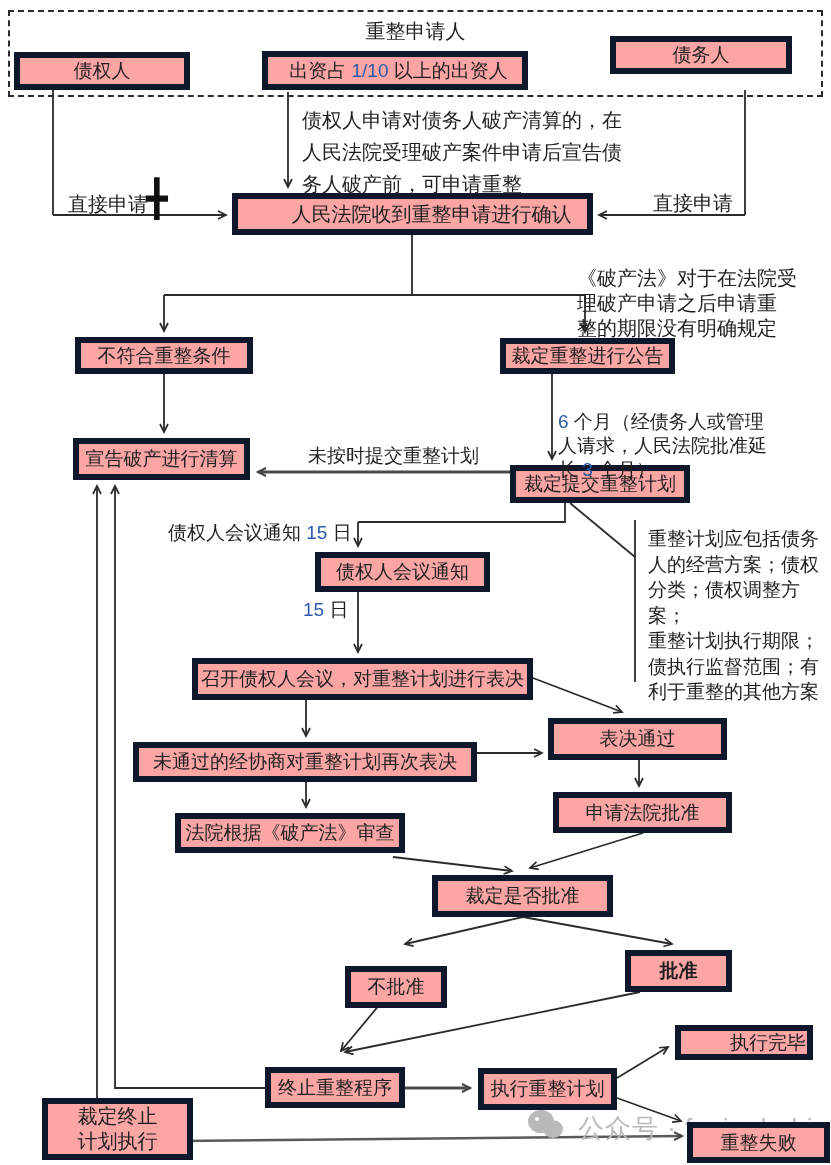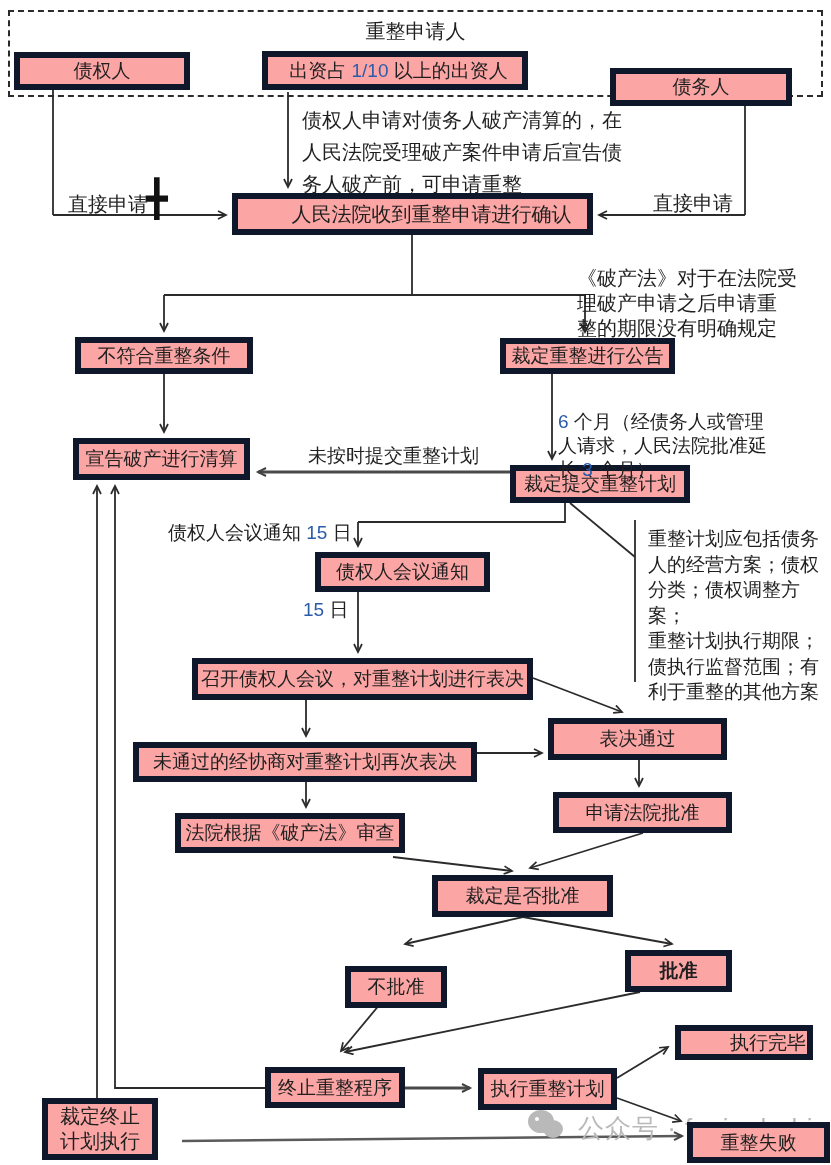--- a/index.html
+++ b/index.html
@@ -92,40 +92,40 @@
     <line x1="182" y1="1141" x2="682" y2="1136" stroke="#5a5a5a" stroke-width="2.4" marker-end="url(#arrG)"></line>
   </svg>
 
   <div class="group" style="left:8px;top:10px;width:815px;height:87px;"></div>
   <div class="group-title" style="left:8px;top:18px;width:815px;"><span>重整申请人</span></div>
 
   <div class="node" style="left:14px;top:52px;width:176px;height:38px;"><span>债权人</span></div>
   <div class="node" style="left:262px;top:51px;width:266px;height:39px;padding-left:7px;">
     <span><span>出资占 </span><span class="num">1/10</span><span> 以上的出资人</span></span>
   </div>
-  <div class="node" style="left:610px;top:68px;width:182px;height:38px;"><span>债务人</span></div>
+  <div class="node" style="left:610px;top:36px;width:182px;height:38px;"><span>债务人</span></div>
   <div class="node" style="left:232px;top:193px;width:361px;height:42px;font-size:20px;padding-left:38px;"><span>人民法院收到重整申请进行确认</span></div>
   <div class="node" style="left:75px;top:337px;width:178px;height:37px;"><span>不符合重整条件</span></div>
   <div class="node" style="left:500px;top:338px;width:175px;height:36px;"><span>裁定重整进行公告</span></div>
   <div class="node" style="left:73px;top:438px;width:177px;height:42px;"><span>宣告破产进行清算</span></div>
   <div class="node" style="left:510px;top:465px;width:180px;height:38px;"><span>裁定提交重整计划</span></div>
   <div class="node" style="left:315px;top:552px;width:175px;height:40px;"><span>债权人会议通知</span></div>
   <div class="node" style="left:192px;top:658px;width:341px;height:42px;"><span>召开债权人会议，对重整计划进行表决</span></div>
   <div class="node" style="left:548px;top:718px;width:179px;height:42px;"><span>表决通过</span></div>
   <div class="node" style="left:133px;top:742px;width:344px;height:40px;"><span>未通过的经协商对重整计划再次表决</span></div>
   <div class="node" style="left:553px;top:792px;width:179px;height:41px;"><span>申请法院批准</span></div>
   <div class="node" style="left:175px;top:813px;width:230px;height:40px;"><span>法院根据《破产法》审查</span></div>
   <div class="node" style="left:432px;top:875px;width:181px;height:42px;"><span>裁定是否批准</span></div>
   <div class="node" style="left:345px;top:950px;width:102px;height:42px;margin-top:16px;"><span>不批准</span></div>
   <div class="node" style="left:625px;top:950px;width:107px;height:42px;font-weight:bold;"><span>批准</span></div>
   <div class="node" style="left:265px;top:1067px;width:140px;height:41px;"><span>终止重整程序</span></div>
   <div class="node" style="left:478px;top:1068px;width:139px;height:42px;"><span>执行重整计划</span></div>
   <div class="node" style="left:675px;top:1025px;width:138px;height:35px;padding-left:48px;"><span>执行完毕</span></div>
   <div class="node" style="left:687px;top:1122px;width:143px;height:41px;"><span>重整失败</span></div>
-  <div class="node" style="left:42px;top:1098px;width:116px;height:62px;font-size:20px;"><span>裁定终止
+  <div class="node" style="left:42px;top:1098px;width:151px;height:62px;font-size:20px;"><span>裁定终止
 计划执行</span></div>
 
   <div class="note" style="left:302px;top:104px;width:320px;line-height:32px;"><span>债权人申请对债务人破产清算的，在
 人民法院受理破产案件申请后宣告债
 务人破产前，可申请重整</span></div>
 
   <div class="lbl" style="left:68px;top:191px;font-size:20px;"><span>直接申请</span></div>
   <div class="cross" style="left:146px;top:181px;"><span>╋</span></div>
   <div class="lbl" style="left:653px;top:190px;font-size:20px;"><span>直接申请</span></div>
 

